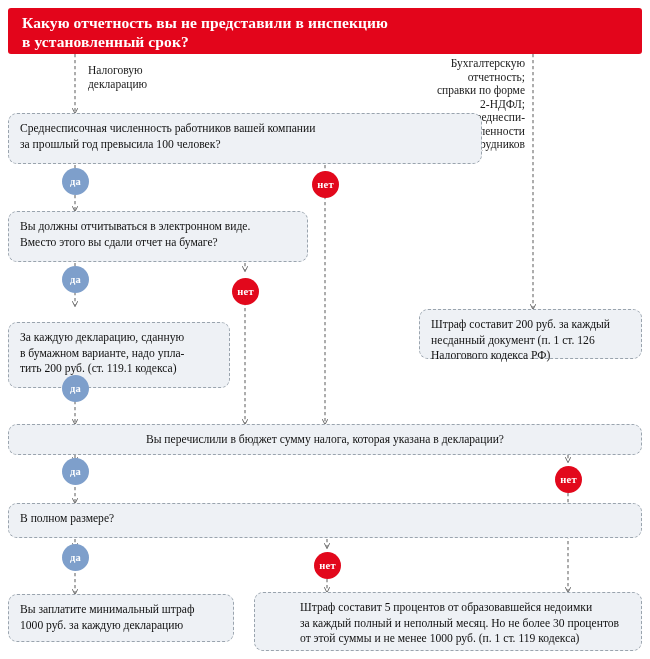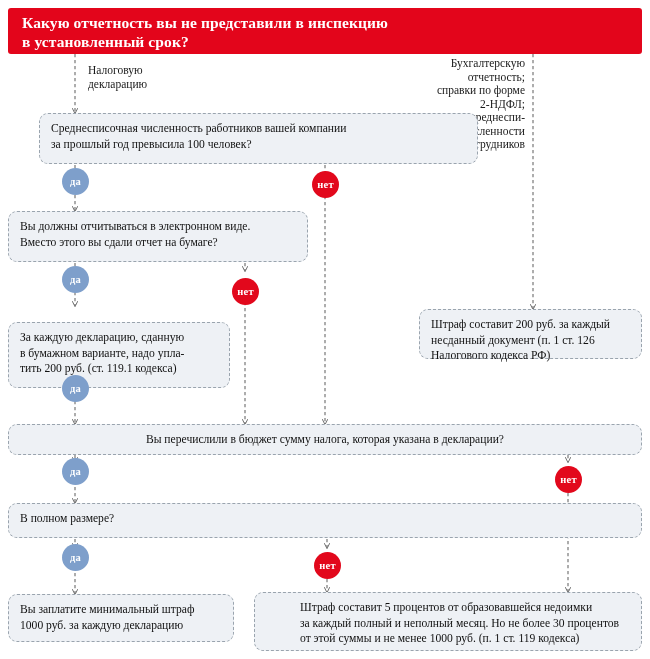--- a/index.html
+++ b/index.html
@@ -160,21 +160,21 @@
   <div class="branch-label branch-left">Налоговую
 декларацию</div>
   <div class="branch-label branch-right">Бухгалтерскую
 отчетность;
 справки по форме
 2-НДФЛ;
 сведения о среднеспи-
 сочной численности
 сотрудников</div>
 
-  <div class="node" style="left:8px; top:113px; width:439px; height:51px;margin-left:31px;">Среднесписочная численность работников вашей компании
+  <div class="node" style="left:8px; top:113px; width:474px; height:51px;">Среднесписочная численность работников вашей компании
 за прошлый год превысила 100 человек?</div>
 
   <div class="node" style="left:8px; top:211px; width:300px; height:51px;">Вы должны отчитываться в электронном виде.
 Вместо этого вы сдали отчет на бумаге?</div>
 
   <div class="node" style="left:8px; top:306px; width:222px; height:66px;margin-top:16px;">За каждую декларацию, сданную
 в бумажном варианте, надо упла-
 тить 200 руб. (ст. 119.1 кодекса)</div>
 
   <div class="node" style="left:419px; top:309px; width:223px; height:50px;">Штраф составит 200 руб. за каждый

